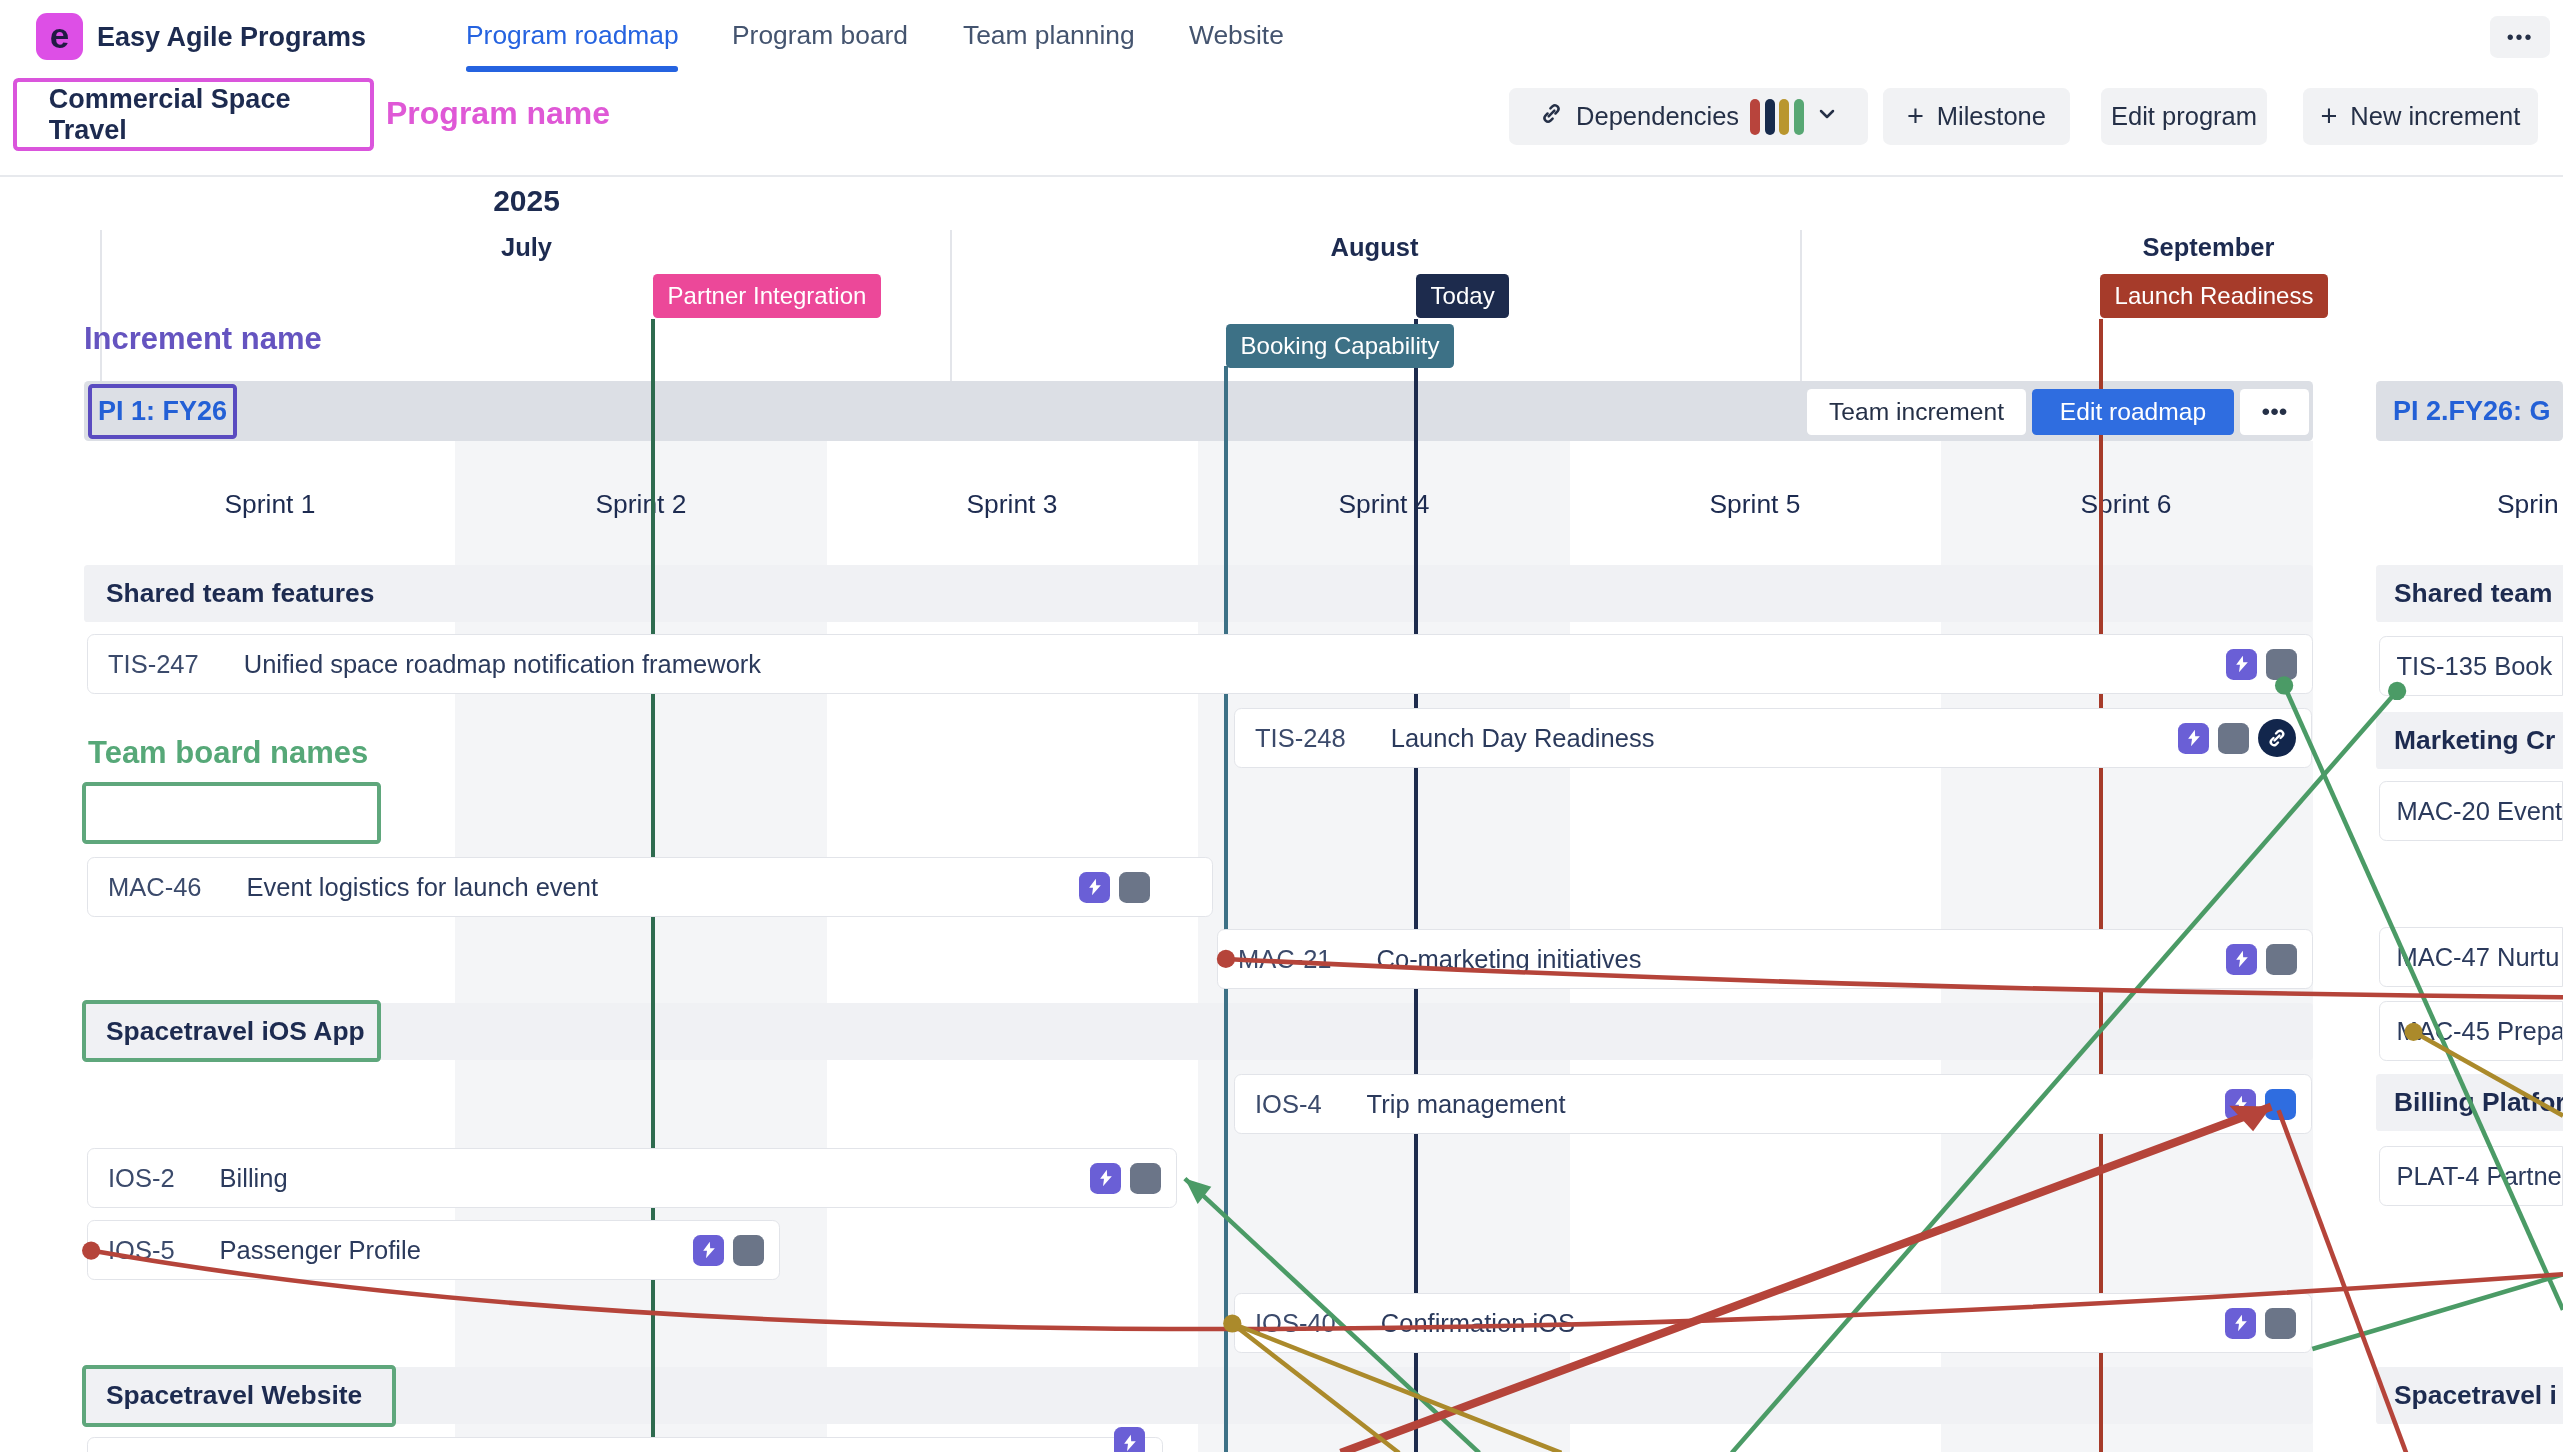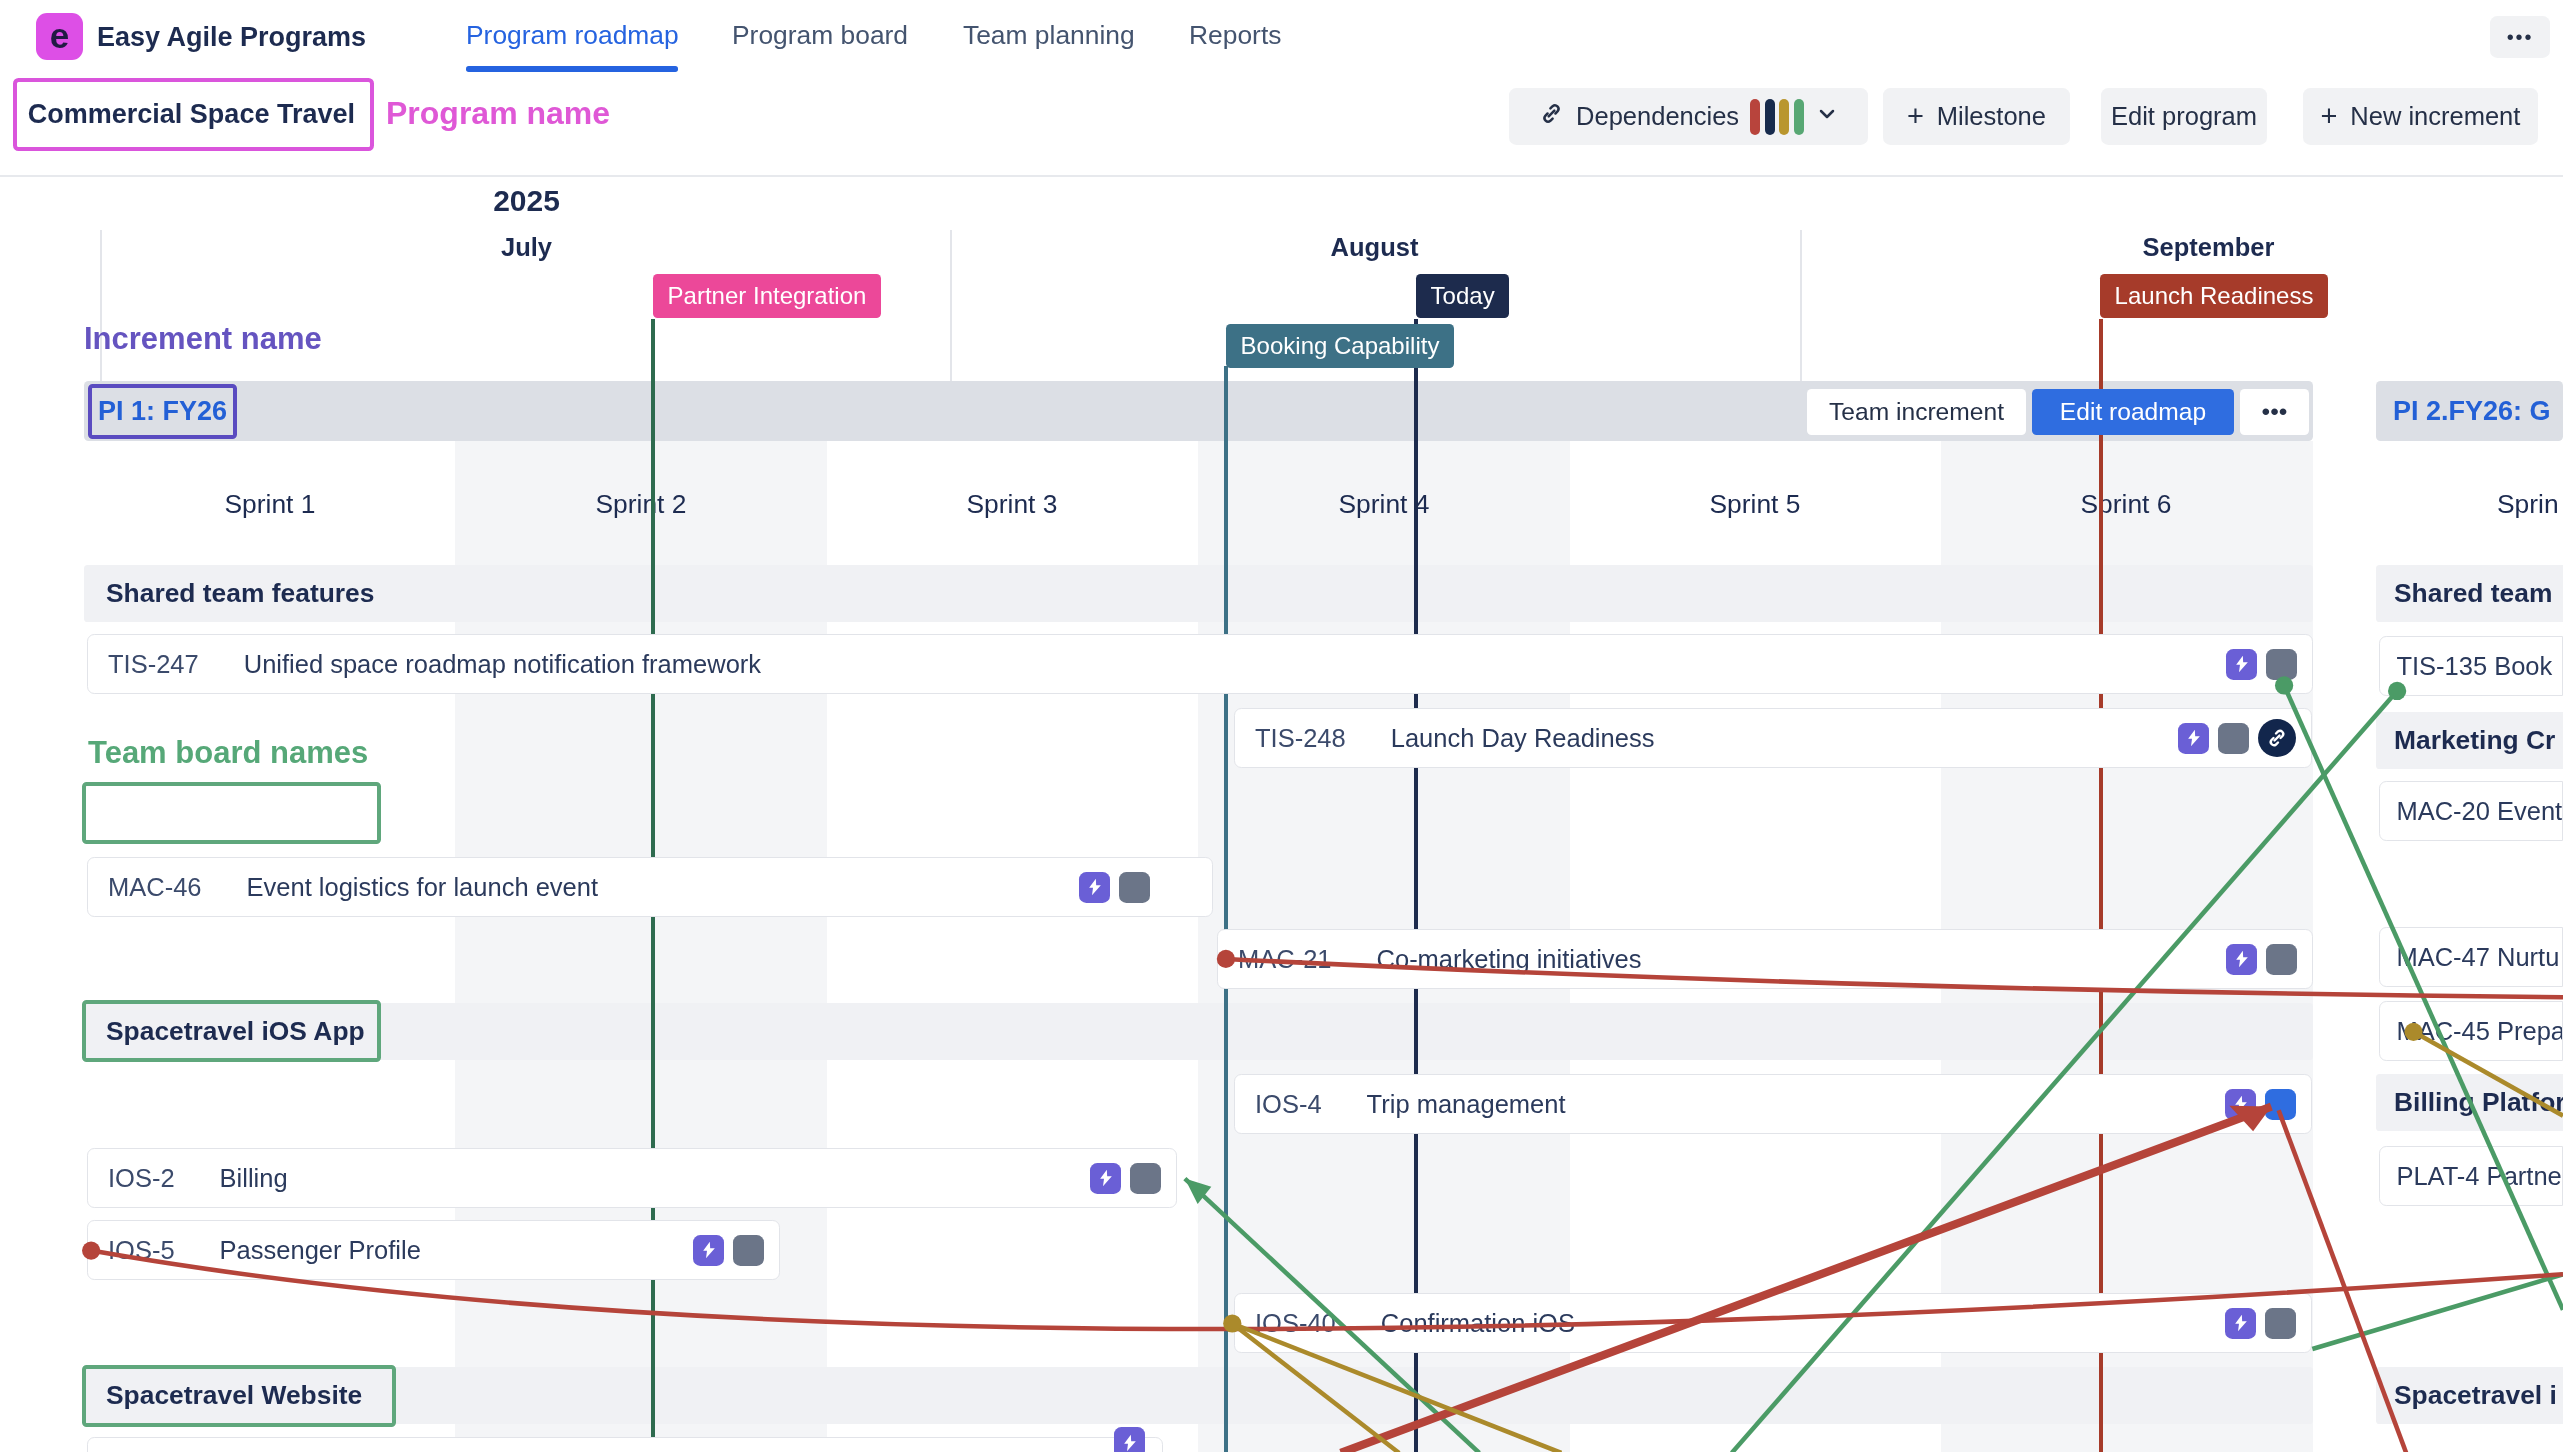--- a/index.html
+++ b/index.html
@@ -9,21 +9,21 @@
   
   .logo{left:36px;top:12.8px;width:47px;height:47px;background:#dd4fe6;border-radius:11px;display:flex;align-items:center;justify-content:center;font-weight:bold;font-size:35px;color:#221a44;z-index:8;}
   .app-title{left:97px;top:22px;font-size:27px;font-weight:bold;color:#1d2b50;z-index:8;}
   .tab{top:20px;font-size:26.4px;color:#44546f;font-weight:500;z-index:8;cursor:pointer;}
   .tab.active{color:#2563e0;}
   .tab-underline{left:466px;top:66px;width:212px;height:5.5px;background:#2563e0;border-radius:2.7px;z-index:8;}
   .more-top{left:2490px;top:16.4px;width:60px;height:42px;background:#f1f2f4;border-radius:7.3px;display:flex;align-items:center;justify-content:center;font-size:20px;letter-spacing:1.8px;color:#253047;z-index:8;}
   .divider{left:0;top:175px;width:2563px;height:1.8px;background:#e7e9ed;z-index:1;}
 
   
-  .prog-box{left:12.8px;top:78px;width:361px;height:73px;border:4.6px solid #da55dc;border-radius:5.5px;background:#fff;display:flex;align-items:center;padding-left:11px;font-size:27px;font-weight:bold;color:#1d2b50;z-index:8;}
+  .prog-box{left:12.8px;top:78px;width:361px;height:73px;border:4.6px solid #da55dc;border-radius:5.5px;background:#fff;display:flex;align-items:center;padding-left:32px;font-size:27px;font-weight:bold;color:#1d2b50;z-index:8;}
   .prog-anno{left:386px;top:95px;font-size:32px;font-weight:bold;color:#df58d6;z-index:8;}
   .btn{top:88px;height:57px;background:#f1f2f4;border-radius:7.3px;display:flex;align-items:center;justify-content:center;gap:11px;font-size:25.5px;color:#253047;font-weight:500;z-index:8;cursor:pointer;}
   .dep-bars{display:flex;gap:4.6px;align-items:center;}
   .dep-bar{width:10px;height:36px;border-radius:5.5px;}
   .plus{font-size:29px;font-weight:400;margin-right:1.8px;}
 
   
   .year{left:472px;top:184px;width:109px;text-align:center;font-size:30px;font-weight:bold;z-index:2;}
   .month{top:233px;width:237px;text-align:center;font-size:25.5px;font-weight:bold;z-index:2;}
   .mline{top:230px;height:151px;width:1.8px;background:#e3e5ea;z-index:1;}
@@ -67,21 +67,21 @@
 
 <div id="app">
 
   <div class="abs logo">
       <span>e</span>
     </div>
   <div class="abs app-title">Easy Agile Programs</div>
   <div class="abs tab active" style="left:466px">Program roadmap</div>
   <div class="abs tab" style="left:732px">Program board</div>
   <div class="abs tab" style="left:963px">Team planning</div>
-  <div class="abs tab" style="left:1189px">Reports</div>
+  <div class="abs tab" style="left:1189px">Website</div>
   <div class="abs tab-underline"></div>
   <div class="abs more-top">•••</div>
 
   <div class="abs prog-box">
     <span>Commercial Space Travel</span>
   </div>
   <div class="abs prog-anno">Program name</div>
 
   <div class="abs btn" style="left:1509px;width:359px">
     <span><svg viewBox="0 0 24 24" width="27" height="27" fill="none" stroke="#253047" stroke-width="2.2" stroke-linecap="round">

